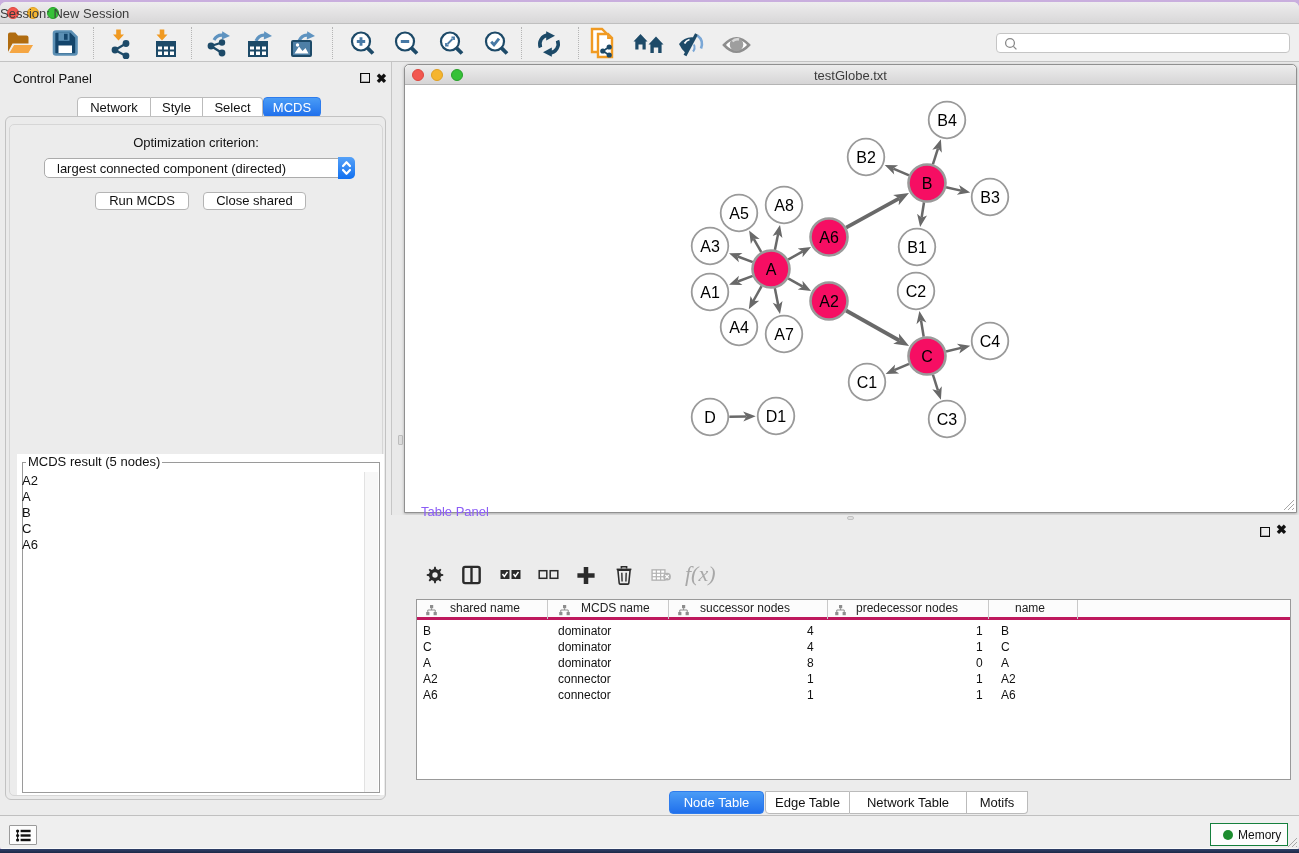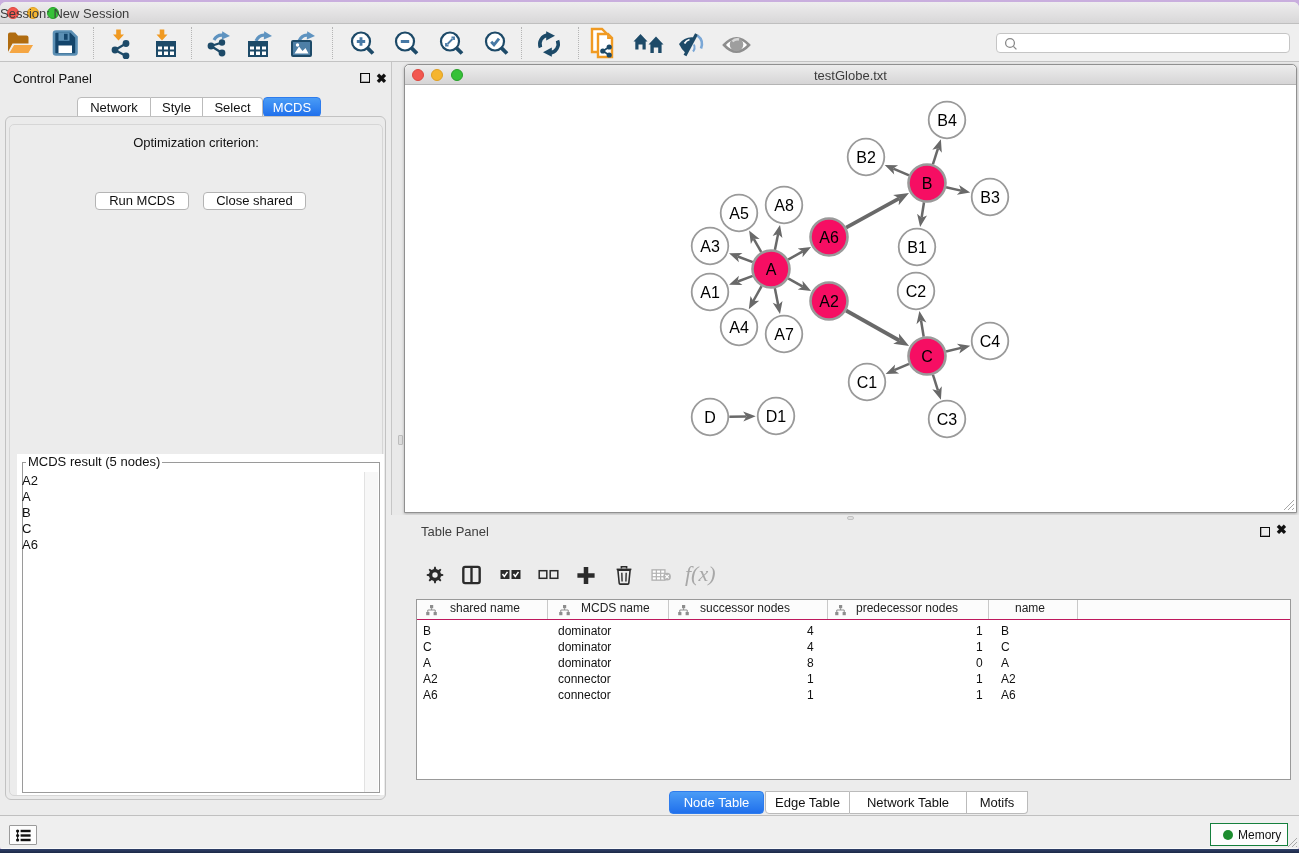--- a/index.html
+++ b/index.html
@@ -30,24 +30,24 @@
 #mcdslegend { position:absolute; left:9px; top:0px; background:#fff; font-size:13px; color:#111; padding:0 2px; }
 .mcdsitem { position:absolute; left:5px; font-size:13px; color:#111; }
 #mcdsscroll { position:absolute; left:347px; top:18px; width:14px; height:320px; background:#f7f7f7; border-left:1px solid #e2e2e2; }
 
 #rightarea { position:absolute; left:391px; top:60px; width:908px; height:753px; background:#e9e9e9; border-left:1px solid #c6c6c6; }
 #netwin { position:absolute; left:404px; top:62px; width:893px; height:449px; background:#fff; border:1px solid #909090; border-radius:5px 5px 0 0; box-shadow:0 1px 3px rgba(0,0,0,0.25); }
 #nettitle { position:absolute; left:0; top:0; width:100%; height:20px; background:linear-gradient(#ededed,#d6d5d6); border-bottom:1px solid #b4b4b4; border-radius:5px 5px 0 0; }
 #nettitle .t { position:absolute; top:3px; width:100%; text-align:center; font-size:13px; color:#3c3c3c; }
 
 #tpanel { position:absolute; left:391px; top:513px; width:908px; height:300px; background:#ececec; }
-#tpanel-title { position:absolute; left:421px; top:522px; font-size:13px; color:#404040; }
+#tpanel-title { position:absolute; left:421px; top:502px; font-size:13px; color:#8b5cf6; }
 #ttable { position:absolute; left:416px; top:597px; width:875px; height:181px; background:#fff; border:1px solid #999; }
 .th-sep { position:absolute; top:0; height:19px; width:0; border-left:1px solid #c9c9c9; }
-#thead { position:absolute; left:0; top:0; width:873px; height:20px; background:#fcfcfc; border-bottom:1px solid #be185d; font-size:12px; color:#222; }
+#thead { position:absolute; left:0; top:0; width:873px; height:20px; background:#fcfcfc; border-bottom:3px solid #be185d; font-size:12px; color:#222; }
 .trow { position:absolute; width:100%; height:16px; font-size:12px; color:#111; }
 .tcell { position:absolute; top:1px; }
 .tabb { position:absolute; top:789px; height:23px; background:#fff; border:1px solid #bbb; font-size:13px; color:#111; text-align:center; line-height:21px; }
 
 #statusbar { position:absolute; left:0; top:813px; width:1299px; height:34px; background:#efefef; border-top:1px solid #c0c0c0; border-bottom:1px solid #fafafa; }
 #bottomstrip { position:absolute; left:0; top:849px; width:1299px; height:4px; background:linear-gradient(#31416a,#1b2846); z-index:-1; }
 </style>
 </head>
 <body>
 <div id="appwin">
@@ -189,20 +189,26 @@
     <div id="cpanel-title">Control Panel</div>
     <div class="wbtn-sq" style="left:360px;top:11px;"></div>
     <div class="wbtn-x" style="left:376px;top:9px;">✖</div>
     <div class="tab" style="left:77px;width:74px;border-radius:4px 0 0 0;">Network</div>
     <div class="tab" style="left:151px;width:52px;border-left:none;">Style</div>
     <div class="tab" style="left:203px;width:60px;border-left:none;border-radius:0 4px 0 0;">Select</div>
     <div class="tab" style="left:263px;width:58px;background:linear-gradient(#4a9cf6,#2070ec);border-color:#2e7ced;color:#fff;border-radius:4px;">MCDS</div>
     <div id="tabpane">
       <div id="tabpane-inner">
         <div id="optlabel">Optimization criterion:</div>
+        <div id="dropdown">largest connected component (directed)
+          <div id="ddbtn"><svg width="17" height="22" viewBox="0 0 17 22">
+                <path d="M5 9 L8.5 5.2 L12 9" fill="none" stroke="#fff" stroke-width="2.2" stroke-linecap="round" stroke-linejoin="round"></path>
+                <path d="M5 13 L8.5 16.8 L12 13" fill="none" stroke="#fff" stroke-width="2.2" stroke-linecap="round" stroke-linejoin="round"></path>
+              </svg></div>
+        </div>
         <div class="btn" style="left:85px;width:94px;">Run MCDS</div>
         <div class="btn" style="left:193px;width:103px;">Close shared</div>
         <div id="mcdsbox">
           <div id="mcdsborder"></div>
           <div id="mcdslegend">MCDS result (5 nodes)</div>
           <div class="mcdsitem" style="top:19px;">A2</div>
           <div class="mcdsitem" style="top:35px;">A</div>
           <div class="mcdsitem" style="top:51px;">B</div>
           <div class="mcdsitem" style="top:67px;">C</div>
           <div class="mcdsitem" style="top:83px;">A6</div>

